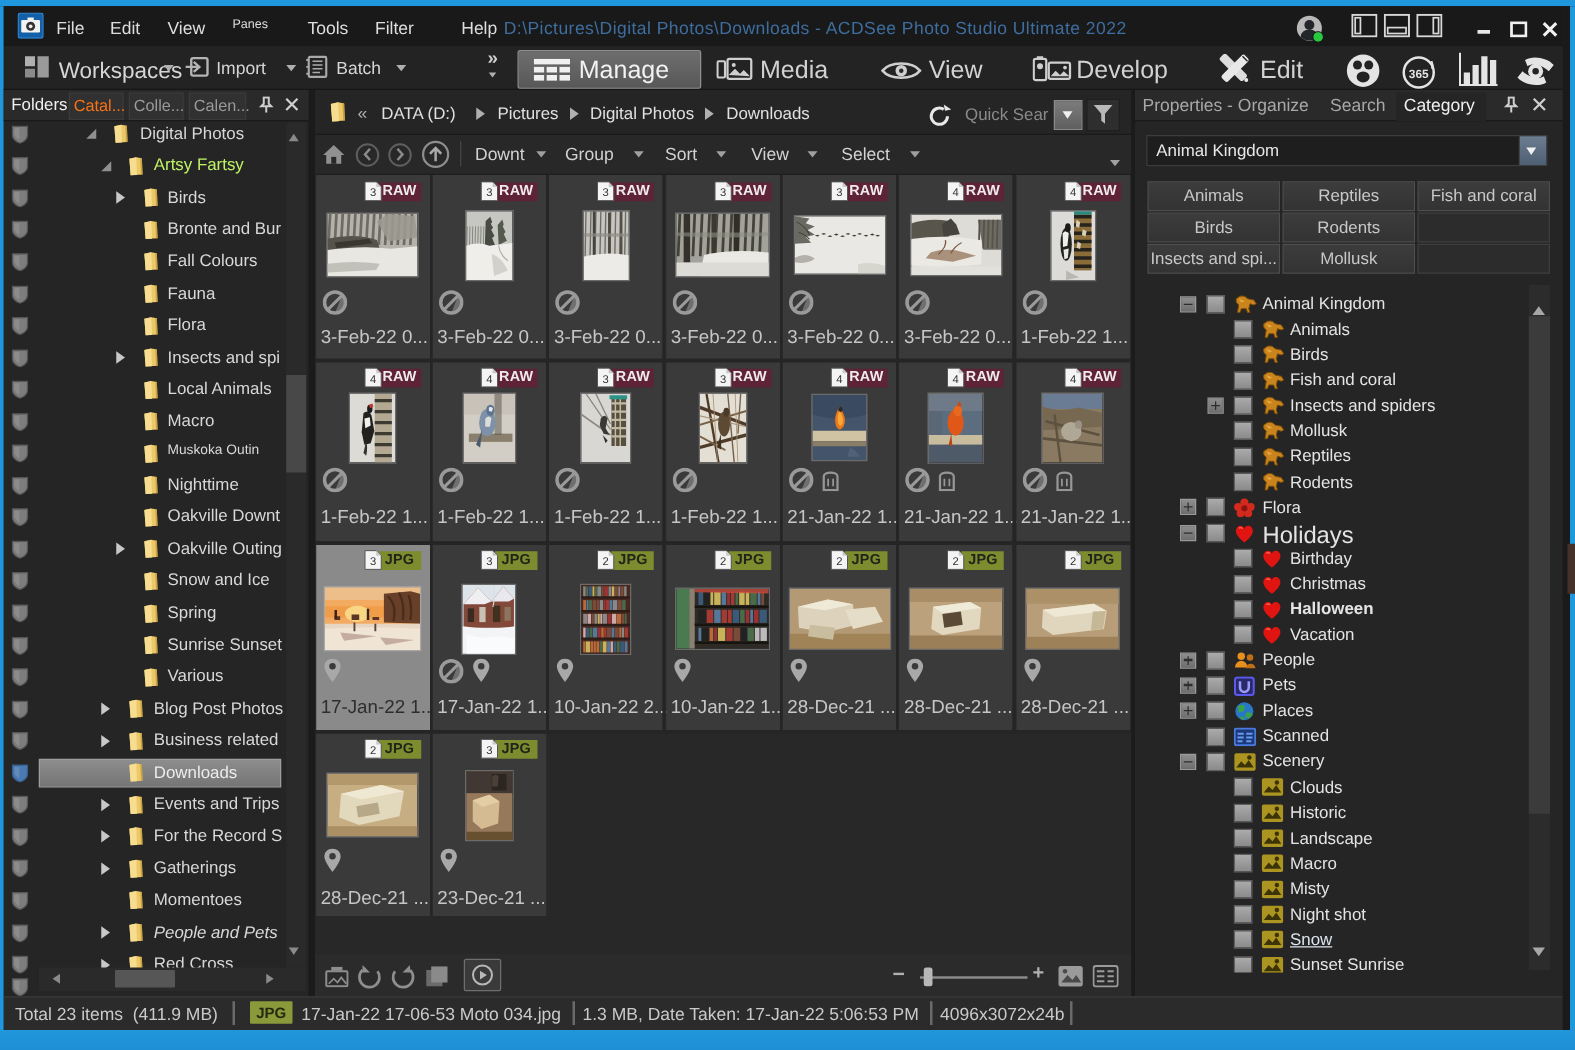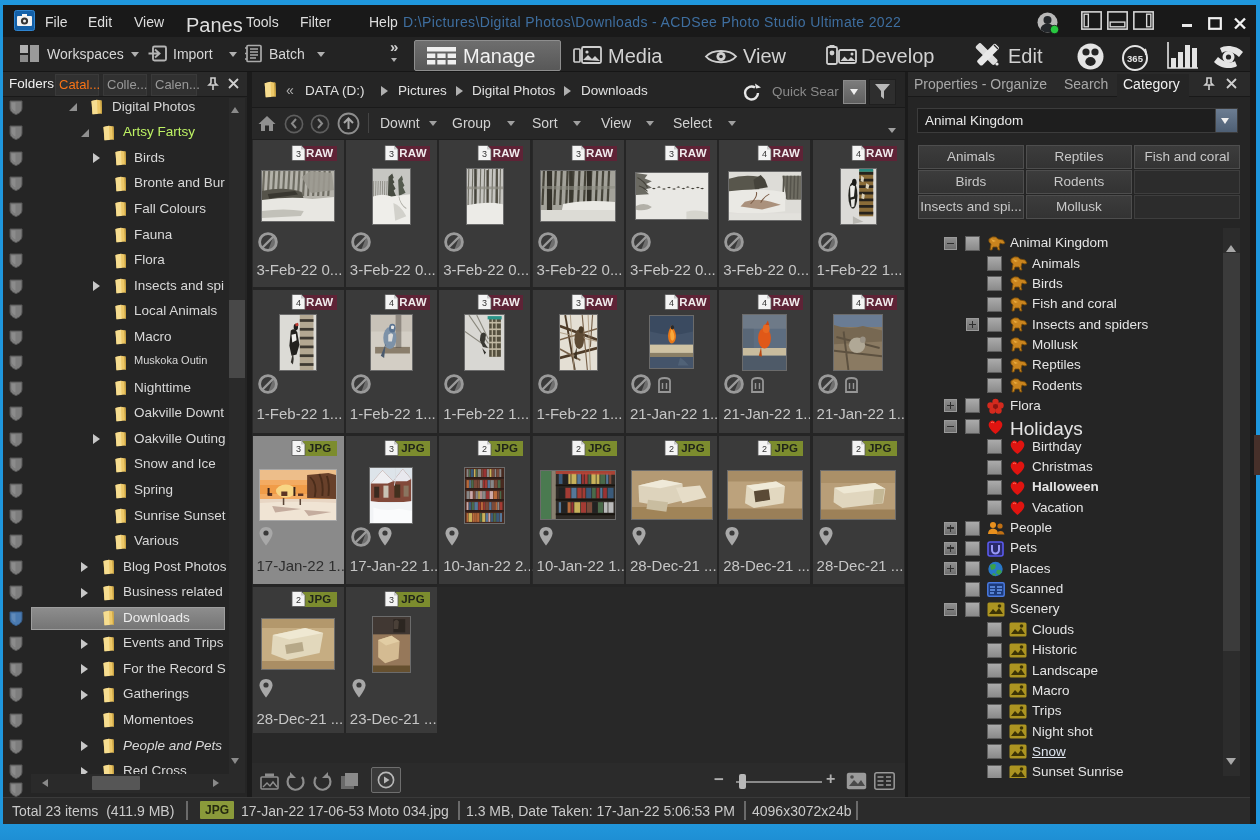--- a/index.html
+++ b/index.html
@@ -18,21 +18,21 @@
 <svg class="abs" style="left:14px;top:10px;" width="21" height="21" viewBox="0 0 21 21">
 <rect x="0.5" y="0.5" width="20" height="20" rx="2" fill="#1460a8" stroke="#2f85d0"></rect>
 <rect x="3" y="6" width="15" height="10" rx="1" fill="#f2f2f2"></rect>
 <rect x="8" y="4" width="5" height="3" fill="#f2f2f2"></rect>
 <circle cx="10.5" cy="11" r="3.6" fill="#333"></circle>
 <circle cx="10.5" cy="11" r="1.5" fill="#eee"></circle>
 </svg>
 <div class="abs" style="left:45px;top:14px;font-size:14px;color:#dedede;font-weight:normal;white-space:nowrap;">File</div>
 <div class="abs" style="left:88px;top:14px;font-size:14px;color:#dedede;font-weight:normal;white-space:nowrap;">Edit</div>
 <div class="abs" style="left:134px;top:14px;font-size:14px;color:#dedede;font-weight:normal;white-space:nowrap;">View</div>
-<div class="abs" style="left:186px;top:14px;font-size:20px;color:#dedede;font-weight:normal;white-space:nowrap;">Panes</div>
+<div class="abs" style="left:186px;top:14px;font-size:10px;color:#dedede;font-weight:normal;white-space:nowrap;">Panes</div>
 <div class="abs" style="left:246px;top:14px;font-size:14px;color:#dedede;font-weight:normal;white-space:nowrap;">Tools</div>
 <div class="abs" style="left:300px;top:14px;font-size:14px;color:#dedede;font-weight:normal;white-space:nowrap;">Filter</div>
 <div class="abs" style="left:369px;top:14px;font-size:14px;color:#dedede;font-weight:normal;white-space:nowrap;">Help</div>
 <div class="abs" style="left:403px;top:14px;font-size:14px;color:#3e6e9f;font-weight:normal;white-space:nowrap;letter-spacing:0.36px;">D:\Pictures\Digital Photos\Downloads - ACDSee Photo Studio Ultimate 2022</div>
 <svg class="abs" style="left:1037px;top:12px;" width="23" height="22" viewBox="0 0 23 22">
 <circle cx="10.5" cy="10.5" r="10" fill="#b8b8b8"></circle>
 <circle cx="10.5" cy="8" r="4" fill="#23272b"></circle>
 <path d="M3.5,17.5 a7,6 0 0 1 14,0 a10,10 0 0 1 -14,0 z" fill="#23272b"></path>
 <circle cx="17.5" cy="17.5" r="4.2" fill="#28c840" stroke="#191919" stroke-width="0.8"></circle>
 </svg>
@@ -54,21 +54,21 @@
   </svg>
 <svg class="abs" style="left:1233px;top:17px;" width="14" height="13" viewBox="0 0 14 13">
 <path d="M2,1.5 L12,11.5 M12,1.5 L2,11.5" stroke="#f0f0f0" stroke-width="2.4"></path>
   </svg>
 <div class="abs" style="left:3px;top:37px;width:1247px;height:35px;background:#232323;border-bottom:1px solid #161616;"></div>
 <svg class="abs" style="left:19px;top:44px;" width="21" height="19" viewBox="0 0 21 19">
 <rect x="1" y="1" width="8" height="8" fill="#b0b0b0"></rect>
 <rect x="1" y="11" width="8" height="7" fill="#8a8a8a"></rect>
 <rect x="11" y="1" width="9" height="17" fill="#9a9a9a"></rect>
 </svg>
-<div class="abs" style="left:47px;top:46px;font-size:14px;color:#d6d6d6;font-weight:normal;white-space:nowrap;">Workspaces</div>
+<div class="abs" style="left:47px;top:46px;font-size:18px;color:#d6d6d6;font-weight:normal;white-space:nowrap;">Workspaces</div>
 <div class="abs" style="left:131px;top:52px;width:0;height:0;border:4px solid transparent;border-top:5px solid #b0b0b0;"></div>
 <svg class="abs" style="left:148px;top:44px;" width="20" height="19" viewBox="0 0 20 19">
 <rect x="5" y="2.5" width="13" height="14" rx="1.5" fill="none" stroke="#b4b4b4" stroke-width="1.9"></rect>
 <path d="M0.5,9.5 h10 M7,5.5 l4.5,4 l-4.5,4" stroke="#b4b4b4" stroke-width="1.9" fill="none"></path>
 </svg>
 <div class="abs" style="left:173px;top:46px;font-size:14px;color:#d6d6d6;font-weight:normal;white-space:nowrap;">Import</div>
 <div class="abs" style="left:229px;top:52px;width:0;height:0;border:4px solid transparent;border-top:5px solid #b0b0b0;"></div>
 <svg class="abs" style="left:244px;top:44px;" width="20" height="19" viewBox="0 0 20 19">
 <rect x="3" y="1.5" width="14" height="16" rx="1" fill="none" stroke="#aaaaaa" stroke-width="1.7"></rect>
 <path d="M6,5 h8 M6,8 h8 M6,11 h8 M6,14 h6" stroke="#aaaaaa" stroke-width="1.3"></path>
@@ -1484,21 +1484,21 @@
 <path d="M2,12 l4,-5 3,3 3,-4 4,6 z" fill="#3c3406"></path>
 <circle cx="12.5" cy="4" r="1.8" fill="#3c3406"></circle>
 </svg>
 <div class="abs" style="left:1032px;top:682.875px;font-size:13.5px;color:#e4e4e4;font-weight:normal;white-space:nowrap;">Macro</div>
 <div class="abs" style="left:987px;top:703.7249999999999px;width:15px;height:15px;background:linear-gradient(#ababab,#8a8a8a);border:1px solid #5e5e5e;"></div>
 <svg class="abs" style="left:1009px;top:703.7249999999999px;" width="18" height="15" viewBox="0 0 18 15">
 <rect x="0.5" y="0.5" width="17" height="14" rx="1.5" fill="#ac9421"></rect>
 <path d="M2,12 l4,-5 3,3 3,-4 4,6 z" fill="#3c3406"></path>
 <circle cx="12.5" cy="4" r="1.8" fill="#3c3406"></circle>
 </svg>
-<div class="abs" style="left:1032px;top:703.2249999999999px;font-size:13.5px;color:#e4e4e4;font-weight:normal;white-space:nowrap;">Trips</div>
+<div class="abs" style="left:1032px;top:703.2249999999999px;font-size:13.5px;color:#e4e4e4;font-weight:normal;white-space:nowrap;">Misty</div>
 <div class="abs" style="left:987px;top:724.075px;width:15px;height:15px;background:linear-gradient(#ababab,#8a8a8a);border:1px solid #5e5e5e;"></div>
 <svg class="abs" style="left:1009px;top:724.075px;" width="18" height="15" viewBox="0 0 18 15">
 <rect x="0.5" y="0.5" width="17" height="14" rx="1.5" fill="#ac9421"></rect>
 <path d="M2,12 l4,-5 3,3 3,-4 4,6 z" fill="#3c3406"></path>
 <circle cx="12.5" cy="4" r="1.8" fill="#3c3406"></circle>
 </svg>
 <div class="abs" style="left:1032px;top:723.575px;font-size:13.5px;color:#e4e4e4;font-weight:normal;white-space:nowrap;">Night shot</div>
 <div class="abs" style="left:987px;top:744.425px;width:15px;height:15px;background:linear-gradient(#ababab,#8a8a8a);border:1px solid #5e5e5e;"></div>
 <svg class="abs" style="left:1009px;top:744.425px;" width="18" height="15" viewBox="0 0 18 15">
 <rect x="0.5" y="0.5" width="17" height="14" rx="1.5" fill="#ac9421"></rect>

